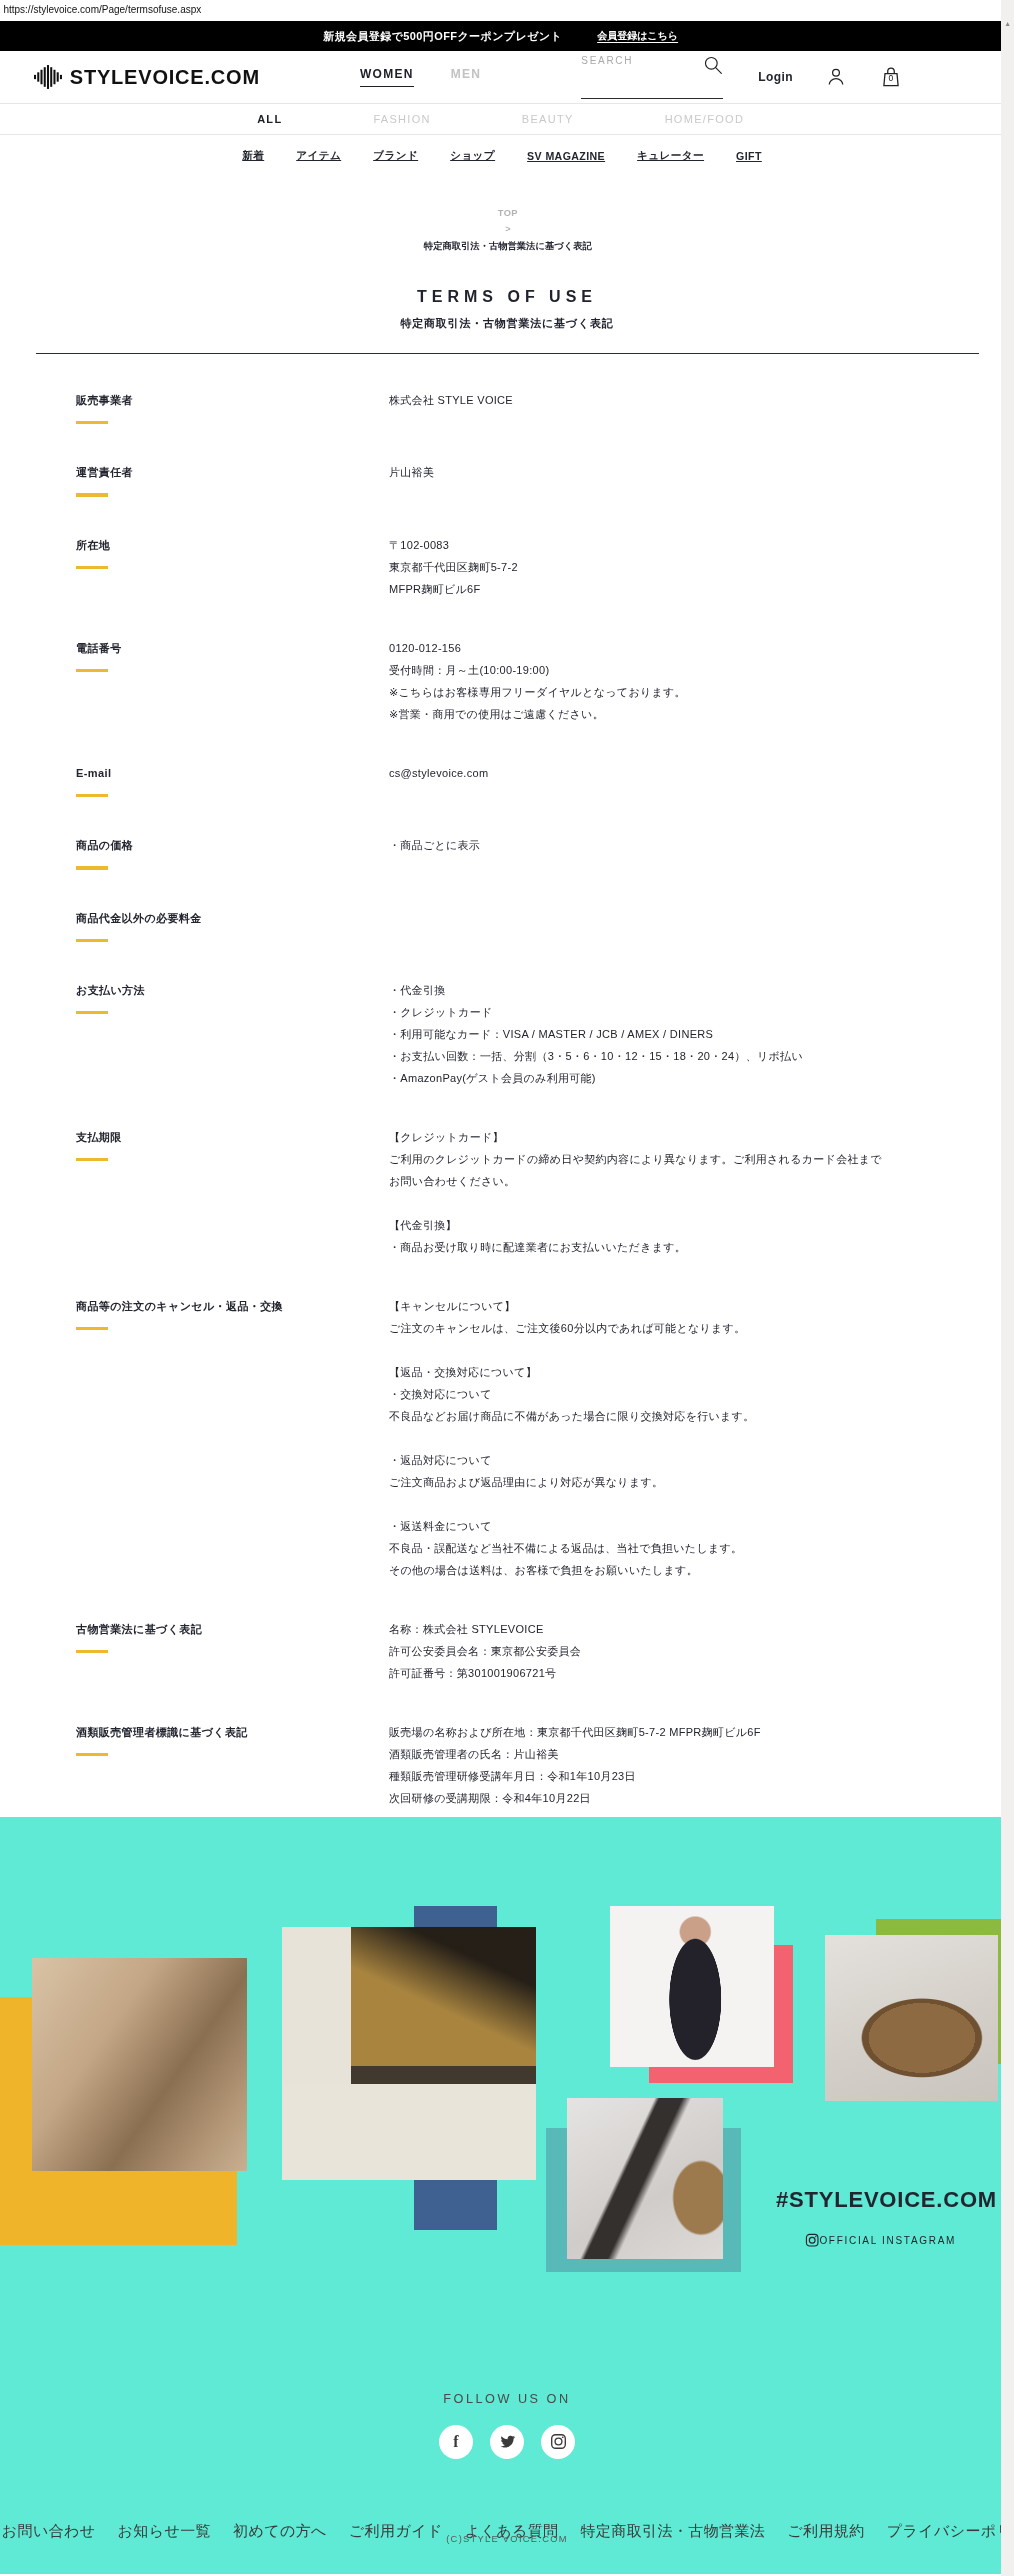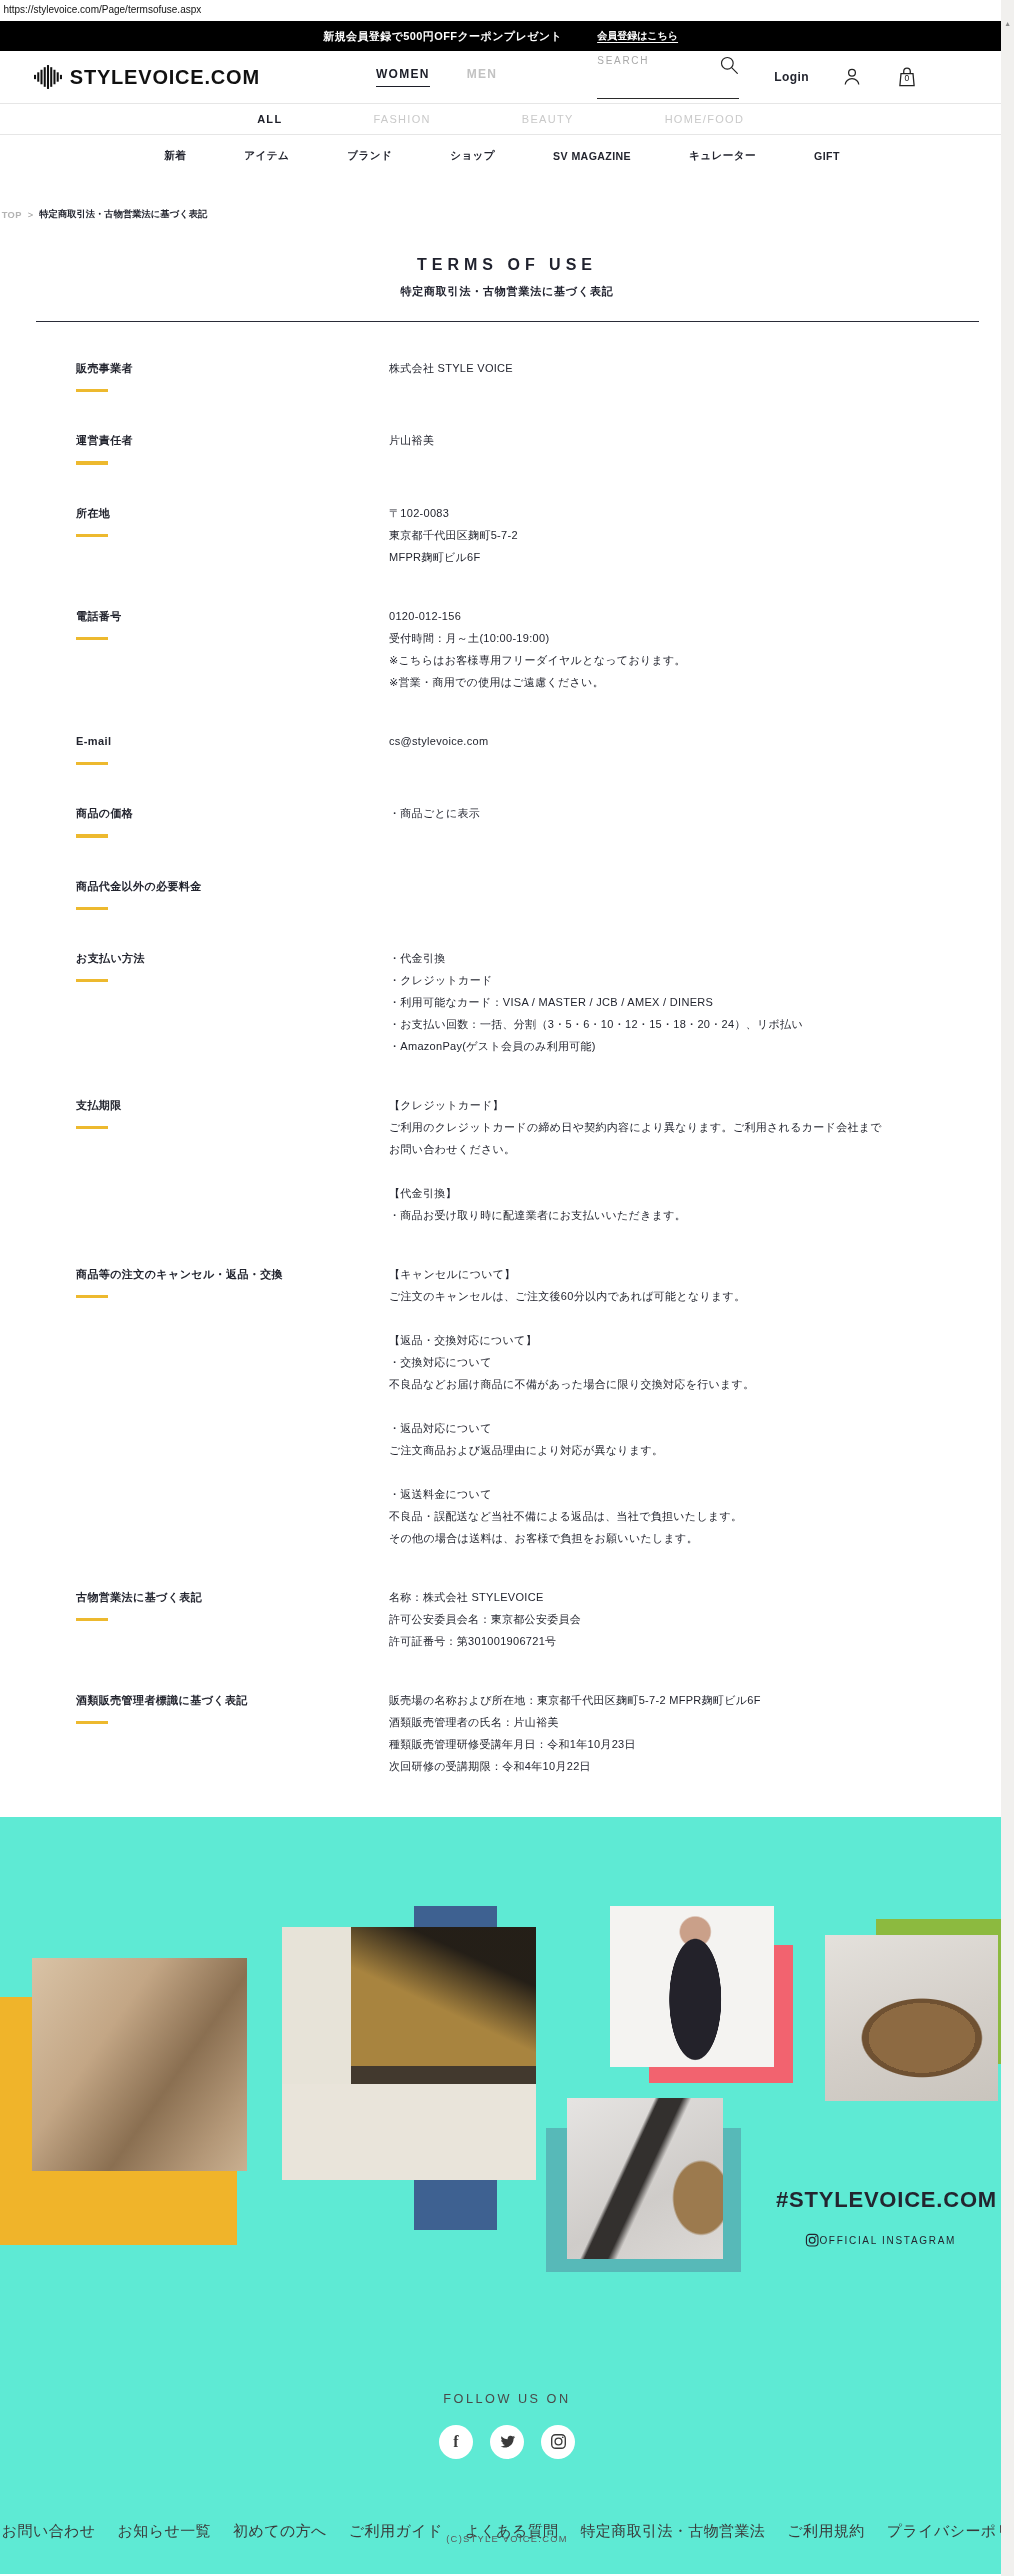--- a/index.html
+++ b/index.html
@@ -18,39 +18,39 @@
   .promo { height:30px; margin-right:12.7px; background:#000000; display:flex; align-items:center; justify-content:center; gap:35px; }
   .promo-text { color:#fff; font-size:11px; font-weight:bold; letter-spacing:0.4px; }
   .promo-link { color:#fff; font-size:10px; font-weight:bold; text-decoration:underline; text-underline-offset:2.5px; cursor:pointer; }
 
   
   .site-header { height:52px; display:flex; align-items:center; padding:0 47px 0 34px; background:#fff; }
   .logo { display:flex; align-items:center; gap:6.8px; cursor:pointer; }
   .logo-text { font-size:20px; font-weight:bold; letter-spacing:0.8px; color:#111; }
   .main-nav { display:flex; gap:37px; margin-left:100px; }
   .nav-link { font-size:12px; font-weight:bold; letter-spacing:1.3px; color:#1c1e28; padding-bottom:5px; cursor:pointer; }
-  .nav-link.active { border-bottom:1.7px solid #1c1e28;margin-left:16px; }
+  .nav-link.active { border-bottom:1.7px solid #1c1e28; }
   .nav-link.inactive { color:#c2c2c2; }
   .search-box { margin-left:100px; width:142px; border-bottom:0.8px solid #2a2a2a; display:flex; align-items:flex-start; justify-content:space-between; padding-bottom:23px; }
   .search-ph { font-size:10px; letter-spacing:1.7px; color:#a9a9a9; }
   .hdr-login { margin-left:35px; font-size:12px; font-weight:bold; letter-spacing:0.4px; cursor:pointer; }
   .hdr-ic { margin-left:32px; cursor:pointer; display:flex; align-items:center; position:relative; }
   .cart-num { position:absolute; left:0; right:0; top:7.6px; text-align:center; font-size:8.5px; color:#111; }
 
   
   .category-bar { height:32px; border-top:0.8px solid #e6e6e6; border-bottom:0.8px solid #e6e6e6; display:flex; align-items:center; justify-content:center; gap:91px; margin-right:12.7px; }
   .cat-tab { font-size:11px; letter-spacing:1.3px; color:#c9c9c9; cursor:pointer; }
   .cat-tab.active { color:#1c1e28; font-weight:bold; }
 
   
-  .sub-nav { height:41px; display:flex; align-items:center; justify-content:center; gap:58px; margin-right:10px; }
+  .sub-nav { height:41px; display:flex; align-items:center; justify-content:center; gap:32px; margin-right:10px;text-decoration:underline; }
   .sub-nav-item { font-size:10.6px; font-weight:bold; letter-spacing:0.4px; color:#23252f; cursor:pointer; }
 
   
-  .breadcrumb { margin:32px 0 0 1.7px; font-size:9.3px; font-weight:bold; display:flex; gap:6px; align-items:center; }
+  .breadcrumb { margin:32px 0 0 1.7px; font-size:9.3px; font-weight:bold; display:flex; gap:6px; align-items:center;flex-direction:column; }
   .bc-home { color:#b3b3b3; cursor:pointer; letter-spacing:0.4px; }
   .bc-sep { color:#9a9a9a; font-weight:normal; }
   .bc-cur { color:#23252f; }
 
   .main { height:1641px; overflow:hidden; }
 
   
   .title-wrap { text-align:center; margin-top:35px; }
   .page-title { font-size:16px; font-weight:bold; letter-spacing:5px; color:#20222e; }
   .page-subtitle { margin-top:10px; font-size:11px; font-weight:bold; letter-spacing:0.8px; color:#20222e; }

